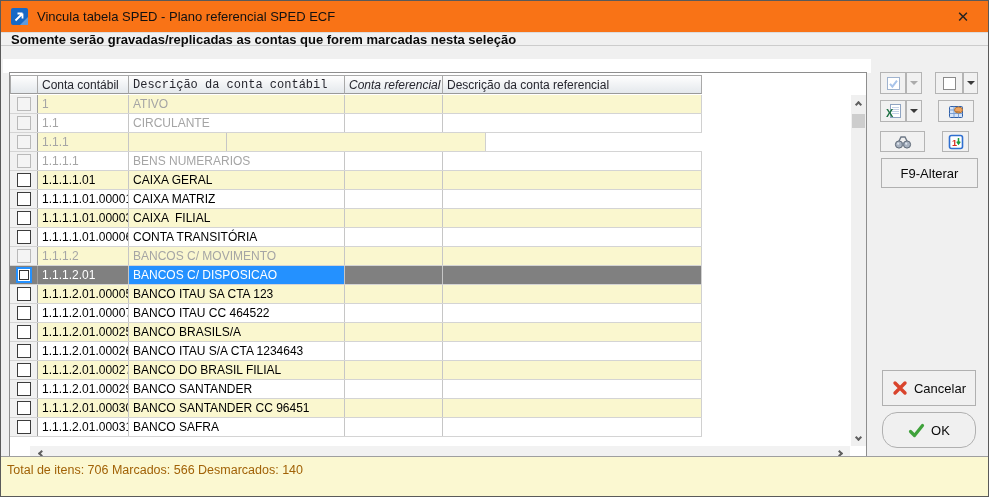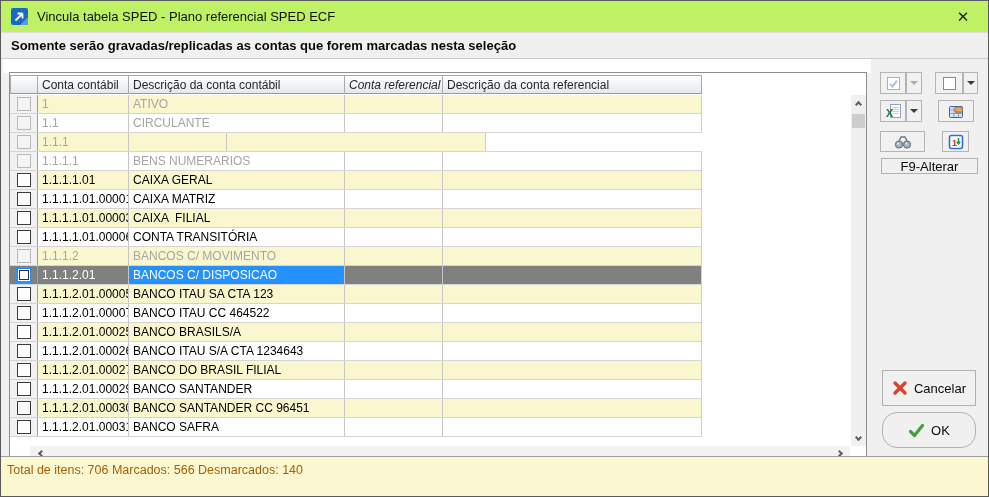--- a/index.html
+++ b/index.html
@@ -3,42 +3,42 @@
 <meta charset="utf-8">
 <style>
   html,body{margin:0;padding:0;background:#cfcfcf;}
   *{box-sizing:border-box;}
   .window{
     position:relative;width:989px;height:497px;background:#f0f0f0;
     border:1px solid #5a5a5a;overflow:hidden;
     font-family:"Liberation Sans","DejaVu Sans",sans-serif;font-size:12px;color:#000;
   }
   
-  .titlebar{position:absolute;left:0;top:0;width:100%;height:31px;background:#bef264;
+  .titlebar{position:absolute;left:0;top:0;width:100%;height:31px;background:#f97316;
     display:flex;align-items:center;padding:0 10px;}
   .app-icon{width:17px;height:17px;margin-right:9px;flex:0 0 auto;}
   .title-text{font-size:13px;color:#111;}
   .close-btn{position:absolute;right:12px;top:4px;width:26px;height:24px;display:flex;
     align-items:center;justify-content:center;font-size:15px;color:#222;cursor:default;}
   
-  .msgbar{position:absolute;left:0;top:31px;width:100%;height:27px;background:#f0f0f0;
+  .msgbar{position:absolute;left:0;top:31px;width:100%;height:14px;background:#f0f0f0;
     border-top:1px solid #dcdcdc;border-bottom:1px solid #cccccc;
     display:flex;align-items:center;padding:0 10px;font-weight:bold;font-size:13px;color:#0a0a0a;}
   
   .main{position:absolute;left:0;top:58px;width:100%;height:472px;background:#f0f0f0;}
   .white-strip{position:absolute;left:2px;top:0;width:868px;height:14px;background:#ffffff;}
   
   .grid{position:absolute;left:8px;top:13px;width:858px;height:390px;background:#ffffff;
     border:1px solid #8e8e8e;}
   .ghead{position:absolute;left:0;top:2px;height:19px;display:flex;}
   .hcell{height:19px;background:linear-gradient(#fefefe,#e4e8ec);
     border-right:1px solid #a9a9a9;border-top:1px solid #a9a9a9;border-bottom:1px solid #9a9a9a;
     display:flex;align-items:center;padding:0 4px;color:#26262e;font-size:12px;white-space:pre;overflow:hidden;}
   .hcell:first-child{border-left:1px solid #a9a9a9;}
-  .w-cb{width:28px;} .w-c1{width:91px;} .w-c2{width:216px;} .w-c3{width:98px;font-style:italic;} .w-c4{width:259px;}
+  .w-cb{width:28px;} .w-c1{width:91px;} .w-c2{width:216px;font-family:Liberation Mono, monospace;} .w-c3{width:98px;font-style:italic;} .w-c4{width:259px;}
   .rows{position:absolute;left:0;top:22px;width:692px;}
   .row{display:flex;height:19px;border-bottom:1px solid #d4d4d4;}
   .cell{height:18px;display:flex;align-items:center;padding:0 4px;
     border-right:1px solid #c6c6c6;white-space:pre;overflow:hidden;font-size:12px;}
   .cbcell{width:28px;justify-content:center;background:#f1f1f1;border-right:1px solid #9e9e9e;padding:0;}
   .c1{width:91px;} .c2{width:216px;} .c3{width:98px;} .c4{width:259px;border-right:1px solid #d0d0d0;}
   .row.yellow .c1,.row.yellow .c2,.row.yellow .c3,.row.yellow .c4{background:var(--row-yellow,#faf7cf);}
   .row.white .c1,.row.white .c2,.row.white .c3,.row.white .c4{background:#ffffff;}
   .row.disabled .c1,.row.disabled .c2{color:#a5a5a5;}
   .row.selected .c1,.row.selected .c3,.row.selected .c4{background:var(--sel-gray,#808080);color:#fff;}
@@ -303,21 +303,21 @@
     </svg>
   </div>
   <div class="tool" style="left:941px;top:130px;width:27px;height:21px;">
     <svg width="16" height="16" viewBox="0 0 16 16">
       <rect x="1.5" y="1.5" width="13" height="13" rx="2" fill="#ffffff" stroke="#2f6fd0" stroke-width="1.6"></rect>
       <text x="4" y="11.5" fill="#d92b1f" font-size="9" font-weight="bold" font-family="Liberation Sans, sans-serif">1</text>
       <path d="M10.5 4 V9 M8.8 7.6 L10.5 10 L12.2 7.6" fill="none" stroke="#1f9d3a" stroke-width="1.5"></path>
     </svg>
   </div>
 
-  <div class="pushbtn" style="left:880px;top:157px;width:97px;height:16px;">
+  <div class="pushbtn" style="left:880px;top:157px;width:97px;height:30px;">
     <span>F9-Alterar</span>
   </div>
 
   <div class="pushbtn" style="left:881px;top:369px;width:94px;height:36px;">
     <svg width="16" height="16" viewBox="0 0 16 16">
       <path d="M3 3 L13 13 M13 3 L3 13" stroke="#d9442c" stroke-width="3.4" stroke-linecap="round"></path>
     </svg>
     <span>Cancelar</span>
   </div>
   <div class="pushbtn" style="left:881px;top:411px;width:94px;height:36px;border-radius:15px;">

